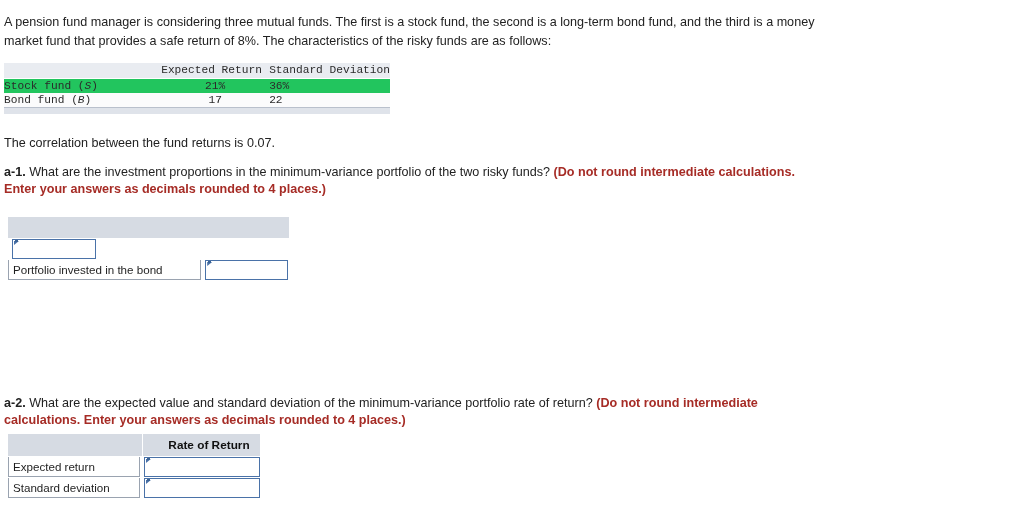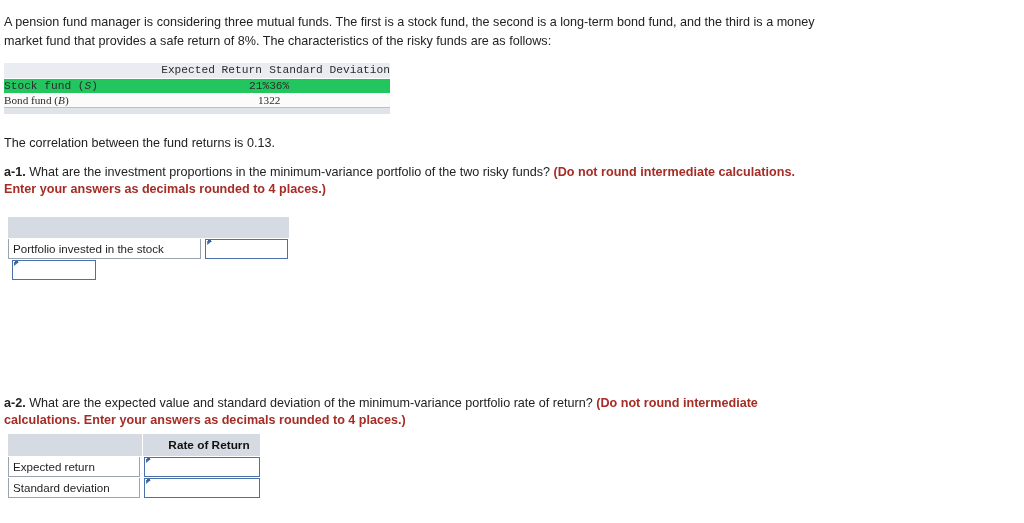--- a/index.html
+++ b/index.html
@@ -50,29 +50,29 @@
   }
   tr.fund-head {
     background: #e9ecf1;
   }
   tr.fund-head th {
     height: 15px;
     line-height: 15px;
     border-bottom: 1px solid #ffffff;
   }
   tr.fund-row-a { background: #22c55e; }
-  tr.fund-row-b { background: #fbfbfc; font-family: Liberation Serif, serif; }
+  tr.fund-row-b { background: #fbfbfc; }
   tr.fund-row-a td, tr.fund-row-b td {
     height: 14px;
     line-height: 14px;
   }
   td.c-label, th.c-label { width: 175px; text-align: left; padding-left: 18px; }
   td.c-er,    th.c-er    { width: 110px; }
   th.c-er    { text-align: left; }
-  td.c-er    { text-align: right; padding-left: 60px; }
+  td.c-er    { text-align: center; padding-left: 60px; }
   td.c-sd,    th.c-sd    { width: 101px; }
   th.c-sd    { text-align: left; }
   td.c-sd    { text-align: left; padding-left: 58px; }
   .fund-rule {
     width: 386px;
     height: 1px;
     background: #b9c0cc;
   }
   .fund-foot {
     width: 386px;
@@ -203,47 +203,47 @@
       </tr>
     </thead>
     <tbody>
       <tr class="fund-row-a">
         <td class="c-label"><span>Stock fund (</span><span class="fund-ital">S</span><span>)</span></td>
         <td class="c-er">21%</td>
         <td class="c-sd">36%</td>
       </tr>
       <tr class="fund-row-b">
         <td class="c-label"><span>Bond fund (</span><span class="fund-ital">B</span><span>)</span></td>
-        <td class="c-er">13</td>
+        <td class="c-er">17</td>
         <td class="c-sd">22</td>
       </tr>
     </tbody>
   </table>
   <div class="fund-rule"></div>
   <div class="fund-foot"></div>
 </div>
 
-<div class="corr-line">The correlation between the fund returns is 0.13.</div>
+<div class="corr-line">The correlation between the fund returns is 0.07.</div>
 
 <div class="q-block q-a1"><span class="q-tag">a-1.</span><span> What are the investment proportions in the minimum-variance portfolio of the two risky funds? </span><span class="q-red">(Do not round intermediate calculations. Enter your answers as decimals rounded to 4 places.)</span></div>
 
 <div class="ans-grid ans-1">
   <div class="ans-headrow">
     <div class="hcell-label"></div>
     <div class="hcell-value"></div>
   </div>
   <div class="ans-row">
-    <div class="rcell-label">Portfolio invested in the stock</div>
-    <div class="entry-cell">
-      <span class="corner-mark"></span>
-      <span class="corner-mark2"></span>
-      <span></span>
-    </div>
-  </div>
-  <div class="ans-row">
+    <div class="entry-cell">
+      <span class="corner-mark"></span>
+      <span class="corner-mark2"></span>
+      <span></span>
+    </div>
+  </div>
+  <div class="ans-row">
+    <div class="rcell-label">Portfolio invested in the bond</div>
     <div class="entry-cell">
       <span class="corner-mark"></span>
       <span class="corner-mark2"></span>
       <span></span>
     </div>
   </div>
 </div>
 
 <div class="q-block q-a2"><span class="q-tag">a-2.</span><span> What are the expected value and standard deviation of the minimum-variance portfolio rate of return? </span><span class="q-red">(Do not round intermediate calculations. Enter your answers as decimals rounded to 4 places.)</span></div>
 

